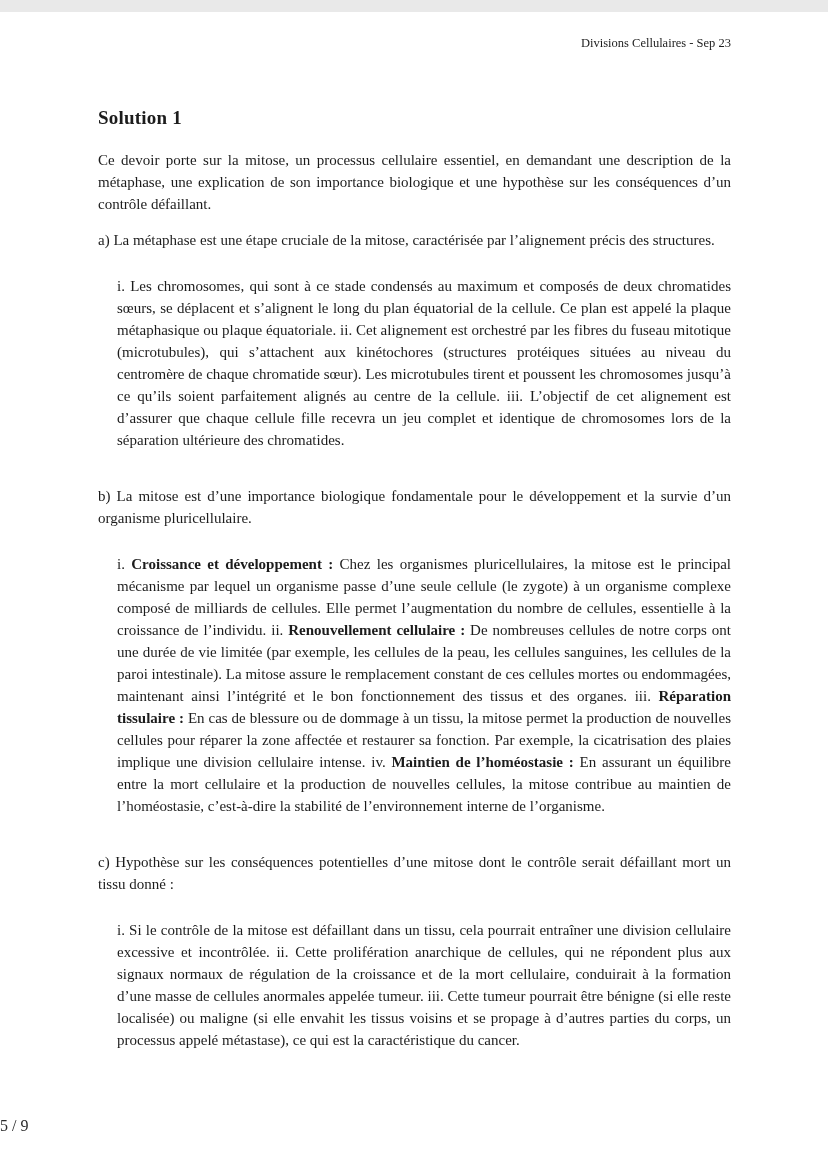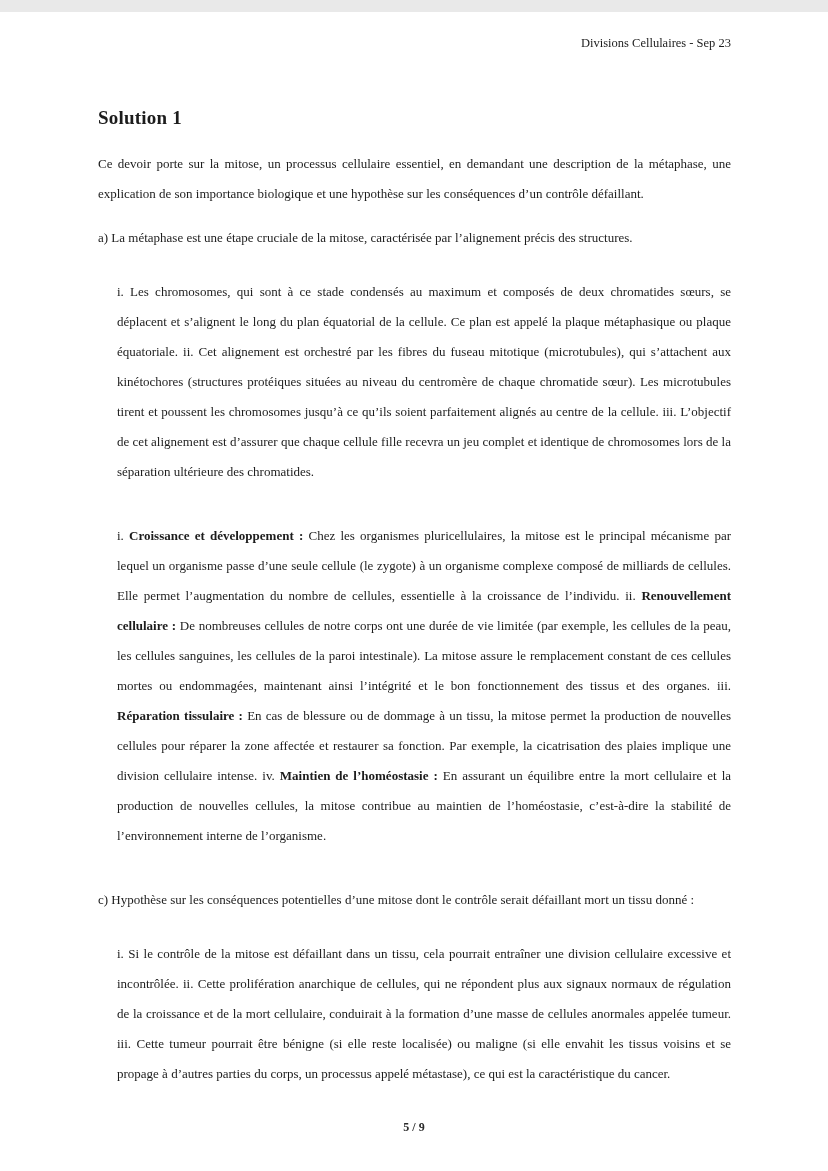--- a/index.html
+++ b/index.html
@@ -29,42 +29,40 @@
     left: 98px;
     right: 97px;
   }
   h1.doc-title {
     font-size: 19px;
     font-weight: 700;
     letter-spacing: 0.2px;
     margin-bottom: 20px;
   }
   p.para {
-    font-size: 13px;
-    line-height: 30px;
+    font-size: 15px;
+    line-height: 22px;
     text-align: justify;
     hyphens: auto;
     -webkit-hyphens: auto;
     margin-bottom: 14px;
   }
   p.para.block {
     margin-left: 19px;
     margin-top: 24px;
     margin-bottom: 34px;
   }
   p.para b { font-weight: 700; }
   .page-footer {
     position: absolute;
     bottom: 48px;
     left: 0;
     width: 100%;
-    text-align: center;
-    font-size: 12px;
+    font-size: 16px;
     color: #2a2a2a;
-    font-weight: bold;
   }
 </style>
 </head>
 <body>
 
 <div class="page">
 
   <div class="running-header">
     <span>Divisions Cellulaires - Sep 23</span>
   </div>
@@ -72,20 +70,21 @@
   <div class="body-area">
 
     <h1 class="doc-title">Solution 1</h1>
 
     <p class="para">Ce devoir porte sur la mitose, un processus cellulaire essentiel, en demandant une description de la métaphase, une explication de son importance biologique et une hypothèse sur les conséquences d’un contrôle défaillant.</p>
 
     <p class="para">a) La métaphase est une étape cruciale de la mitose, caractérisée par l’alignement précis des structures.</p>
 
     <p class="para block">i. Les chromosomes, qui sont à ce stade condensés au maximum et composés de deux chromatides sœurs, se déplacent et s’alignent le long du plan équatorial de la cellule. Ce plan est appelé la plaque métaphasique ou plaque équatoriale. ii. Cet alignement est orchestré par les fibres du fuseau mitotique (microtubules), qui s’attachent aux kinétochores (structures protéiques situées au niveau du centromère de chaque chromatide sœur). Les microtubules tirent et poussent les chromosomes jusqu’à ce qu’ils soient parfaitement alignés au centre de la cellule. iii. L’objectif de cet alignement est d’assurer que chaque cellule fille recevra un jeu complet et identique de chromosomes lors de la séparation ultérieure des chromatides.</p>
 
+    <p class="para">b) La mitose est d’une importance biologique fondamentale pour le développement et la survie d’un organisme pluricellulaire.</p>
 
     <p class="para block"><span>i. </span><b>Croissance et développement :</b><span> Chez les organismes pluricellulaires, la mitose est le principal mécanisme par lequel un organisme passe d’une seule cellule (le zygote) à un organisme complexe composé de milliards de cellules. Elle permet l’augmentation du nombre de cellules, essentielle à la croissance de l’individu. ii. </span><b>Renouvellement cellulaire :</b><span> De nombreuses cellules de notre corps ont une durée de vie limitée (par exemple, les cellules de la peau, les cellules sanguines, les cellules de la paroi intestinale). La mitose assure le remplacement constant de ces cellules mortes ou endommagées, maintenant ainsi l’intégrité et le bon fonctionnement des tissus et des organes. iii. </span><b>Réparation tissulaire :</b><span> En cas de blessure ou de dommage à un tissu, la mitose permet la production de nouvelles cellules pour réparer la zone affectée et restaurer sa fonction. Par exemple, la cicatrisation des plaies implique une division cellulaire intense. iv. </span><b>Maintien de l’homéostasie :</b><span> En assurant un équilibre entre la mort cellulaire et la production de nouvelles cellules, la mitose contribue au maintien de l’homéostasie, c’est-à-dire la stabilité de l’environnement interne de l’organisme.</span></p>
 
     <p class="para">c) Hypothèse sur les conséquences potentielles d’une mitose dont le contrôle serait défaillant mort un tissu donné :</p>
 
     <p class="para block">i. Si le contrôle de la mitose est défaillant dans un tissu, cela pourrait entraîner une division cellulaire excessive et incontrôlée. ii. Cette prolifération anarchique de cellules, qui ne répondent plus aux signaux normaux de régulation de la croissance et de la mort cellulaire, conduirait à la formation d’une masse de cellules anormales appelée tumeur. iii. Cette tumeur pourrait être bénigne (si elle reste localisée) ou maligne (si elle envahit les tissus voisins et se propage à d’autres parties du corps, un processus appelé métastase), ce qui est la caractéristique du cancer.</p>
 
   </div>
 
   <div class="page-footer">

